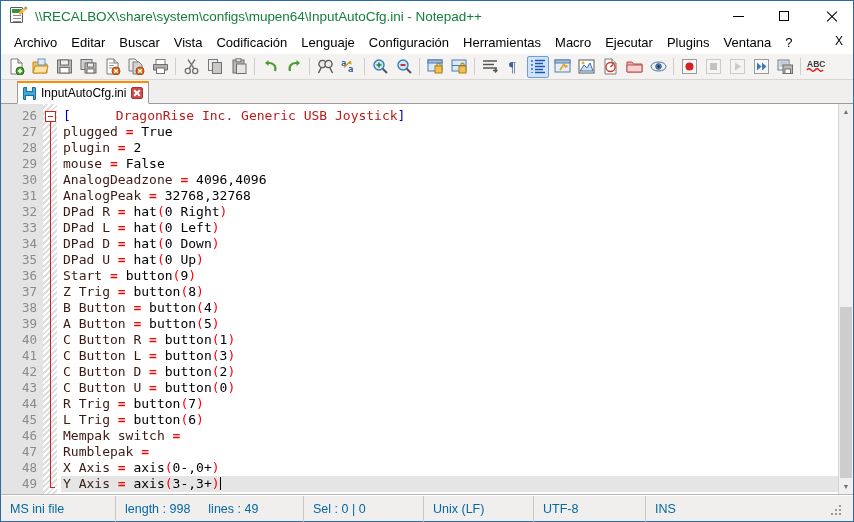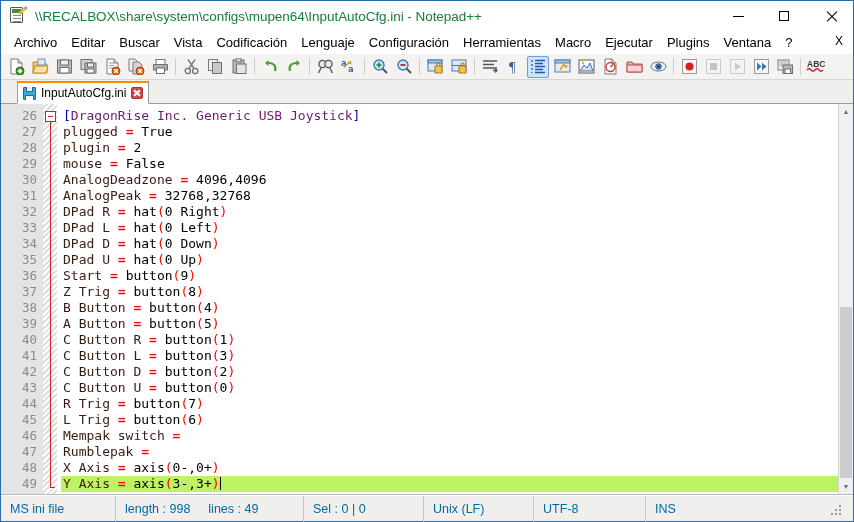--- a/index.html
+++ b/index.html
@@ -214,24 +214,24 @@
     position: absolute; left: 7px;
     width: 5px; height: 1px; background: #d02020;
   }
   .code {
     flex: 1; padding: 4px 0 0 4px;
     position: relative; overflow: hidden;
     white-space: pre;
   }
   .ln { height: 16px; white-space: pre; padding-left: 2px; }
   .ln.current {
-    background: #bef264;
+    background: #e5e5e5;
     width: 100%;
   }
-  .c-sec   { color: #701a75; }
+  .c-sec   { color: #b91c1c; margin-left: 45px; }
   .c-brk   { color: #0000c0; }
   .c-key   { color: #3b1a12; }
   .c-eq    { color: #ff0000; font-weight: bold; }
   .c-val   { color: #000000; }
   .c-punct { color: #ff0000; }
   .caret {
     display: inline-block; width: 1px; height: 13px;
     background: #000; vertical-align: -2px;
   }
   .scroll-v {

